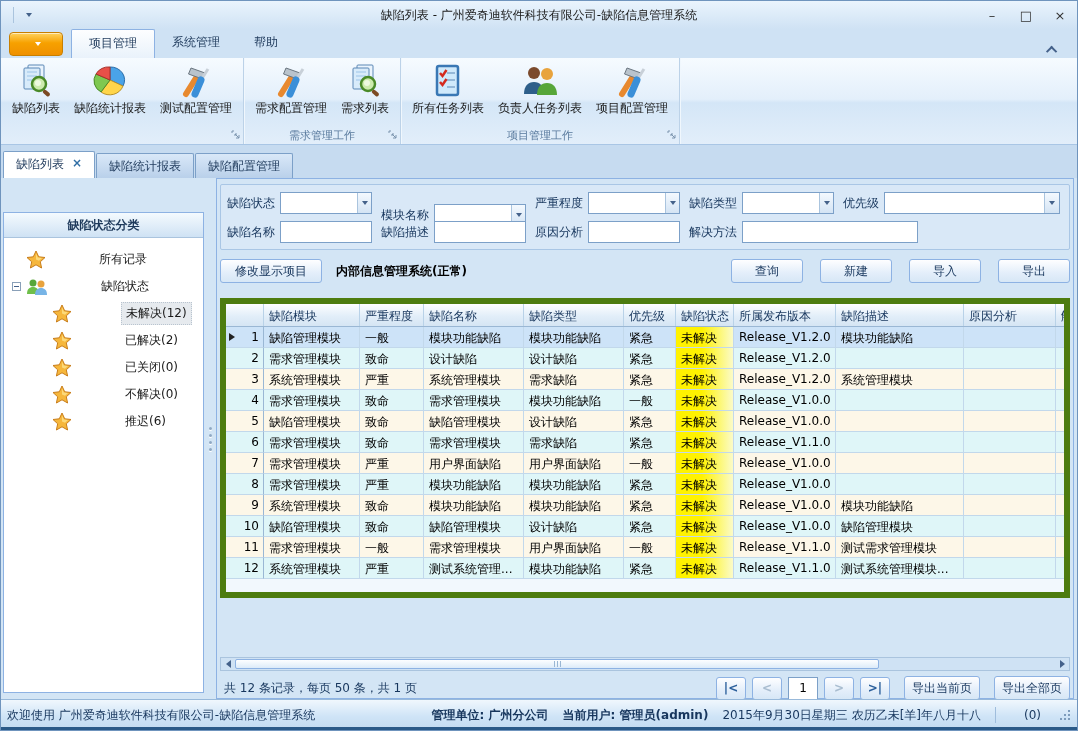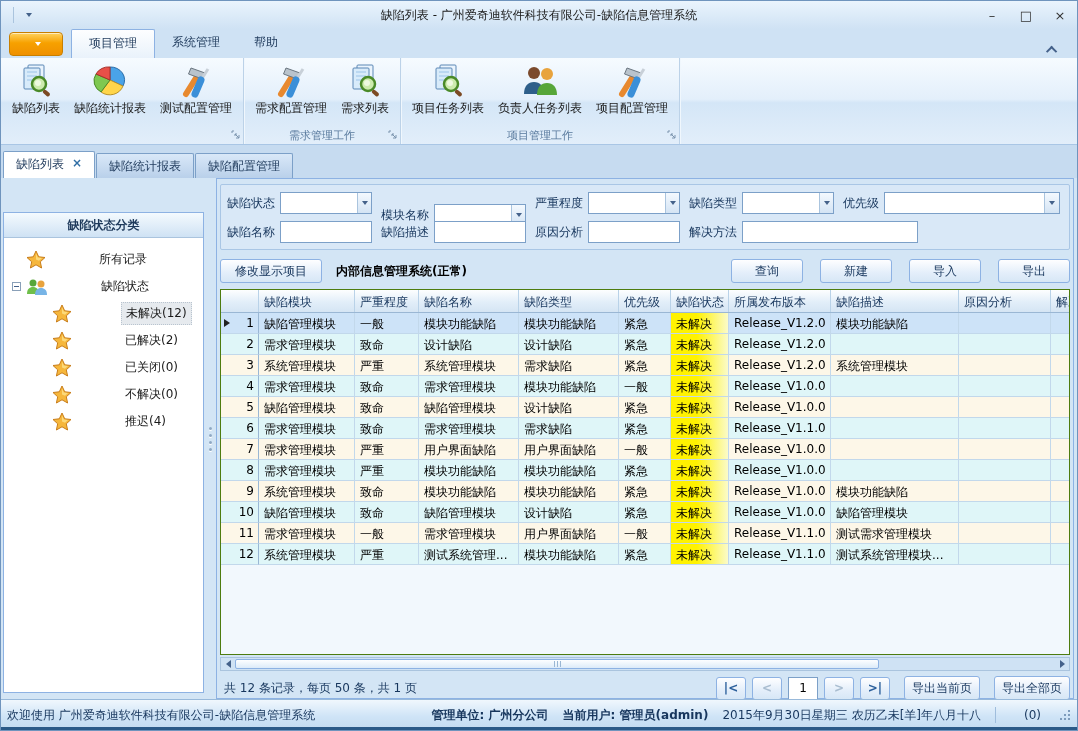--- a/index.html
+++ b/index.html
@@ -71,21 +71,21 @@
   .fbox input { border:none; outline:none; width:100%; height:100%; font:inherit; padding:0 3px; background:transparent; }
   .fbox .cbtn { width:16px; background:linear-gradient(#f4f9fe,#d4e4f4); border-left:1px solid #aac4de; display:flex; align-items:center; justify-content:center; }
   
   #gridbar { position:absolute; left:3px; top:79px; right:3px; height:26px; display:flex; align-items:center; }
   .btn { height:24px; padding:0 14px; background:linear-gradient(#fefeff,#e3eefa 60%,#d7e7f6); border:1px solid #8db2e3; border-radius:3px;
     color:#17365d; display:flex; align-items:center; justify-content:center; white-space:nowrap; cursor:default; }
   #system-label { font-weight:bold; color:#000; margin-left:14px; }
   .gridbar-right { margin-left:auto; display:flex; gap:17px; }
   .gridbar-right .btn { width:72px; padding:0; }
   
-  #grid { position:absolute; left:3px; top:110px; right:3px; height:366px; border:1px solid #4d7c0f; background:#f2f8fd; overflow:hidden; }
+  #grid { position:absolute; left:3px; top:119px; right:3px; height:300px; border:6px solid #4d7c0f; background:#f2f8fd; overflow:hidden; }
   .g-header { display:flex; height:23px; background:linear-gradient(#fdfeff,#e2eef9 55%,#d5e5f4); border-bottom:1px solid #9ab7d4; color:#17365d; }
   .g-hcell { flex:none; padding:4px 0 0 5px; border-right:1px solid #b9d2e8; overflow:hidden; white-space:nowrap; }
   .g-row { display:flex; height:21px; }
   .g-cell { flex:none; padding:3px 0 0 5px; border-right:1px solid #c2d8eb; border-bottom:1px solid #c2d8eb; overflow:hidden; white-space:nowrap; color:#000; }
   .g-row.stripe-a .g-cell { background:#dff6f8; }
   .g-row.stripe-b .g-cell { background:#fdf7e8; }
   .g-row.selected .g-cell { background:#cde3f8; }
   .g-cell.numcell { display:flex; padding:0; background:linear-gradient(#f7fbfe,#e4eef8); border-right:1px solid #9ab7d4; }
   .g-row.selected .g-cell.numcell { background:#cde3f8; }
   .numcell .rowarrow { width:12px; display:flex; align-items:center; justify-content:center; }
@@ -241,30 +241,28 @@
             <path d="M1 3V1h2M3 5h2V3" fill="none" stroke="#7a93ad"></path>
             <path d="M4 4l4 4M8 5v3H5" fill="none" stroke="#7a93ad"></path>
           </svg></span>
       </div>
       <div class="rgroup">
         <div class="rbtns">
           <div class="rbtn">
             <div class="ricon">
               <span style="display: inline-flex;">
                 <svg width="34" height="36" viewBox="0 0 34 36">
-                  <rect x="9" y="2" width="16" height="21" rx="1" fill="#eaf4fd" stroke="#5b87b5"></rect>
-                  <rect x="5" y="5" width="16" height="21" rx="1" fill="#d8ebfa" stroke="#5b87b5"></rect>
-                  <path d="M8 9h10M8 13h10M8 17h10" stroke="#9cc4e8"></path>
-                  <circle cx="20" cy="21" r="7" fill="#cdebae" stroke="#4a8a28" stroke-width="2.5"></circle>
-                  <circle cx="19" cy="20" r="3" fill="#eef9e0"></circle>
-                  <rect x="25.6" y="26" width="8" height="4" rx="2" transform="rotate(40 25.6 26)" fill="#7c4a24"></rect>
-                </svg>
-              </span>
-            </div>
-            <div class="rlabel">项目任务列表</div>
+                  <rect x="6" y="3" width="21" height="29" rx="2" fill="#cfe9fb" stroke="#3a78b5" stroke-width="2.5"></rect>
+                  <path d="M16 10h8M16 17h8M16 24h8" stroke="#5b87b5"></path>
+                  <path d="M9 10l2.5 3 4-6" stroke="#d42a1e" stroke-width="2.5" fill="none"></path>
+                  <path d="M9 19l2.5 3 4-6" stroke="#d42a1e" stroke-width="2.5" fill="none"></path>
+                </svg>
+              </span>
+            </div>
+            <div class="rlabel">所有任务列表</div>
           </div>
           <div class="rbtn">
             <div class="ricon">
               <span style="display: inline-flex;">
                 <svg width="38" height="34" viewBox="0 0 38 34">
                   <circle cx="13" cy="9" r="6" fill="#7b4a2d"></circle>
                   <path d="M3 30c0-8 4-12 10-12s10 4 10 12z" fill="#2e5f8a"></path>
                   <circle cx="26" cy="10" r="6" fill="#e8a33d"></circle>
                   <path d="M16 31c0-8 4-12 10-12s10 4 10 12z" fill="#57a639"></path>
                 </svg>
@@ -370,21 +368,21 @@
               </span>
               <span class="tlabel">不解决(0)</span>
             </div>
             <div class="titem" style="padding-left: 46px;">
               <span style="display: inline-flex;">
                 <svg width="20" height="19" viewBox="0 0 20 19">
                   <polygon points="10,1 12.7,6.8 19,7.5 14.3,11.8 15.6,18 10,14.8 4.4,18 5.7,11.8 1,7.5 7.3,6.8" fill="#f6b73c" stroke="#c87d1a"></polygon>
                   <polygon points="10,3.5 11.8,7.5 16,8 13,10.8 10,9.5" fill="#fcd97a"></polygon>
                 </svg>
               </span>
-              <span class="tlabel">推迟(4)</span>
+              <span class="tlabel">推迟(6)</span>
             </div>
           </div>
       </div>
     </div>
 
     <div id="splitter">
         <i></i>
         <i></i>
         <i></i>
         <i></i>

